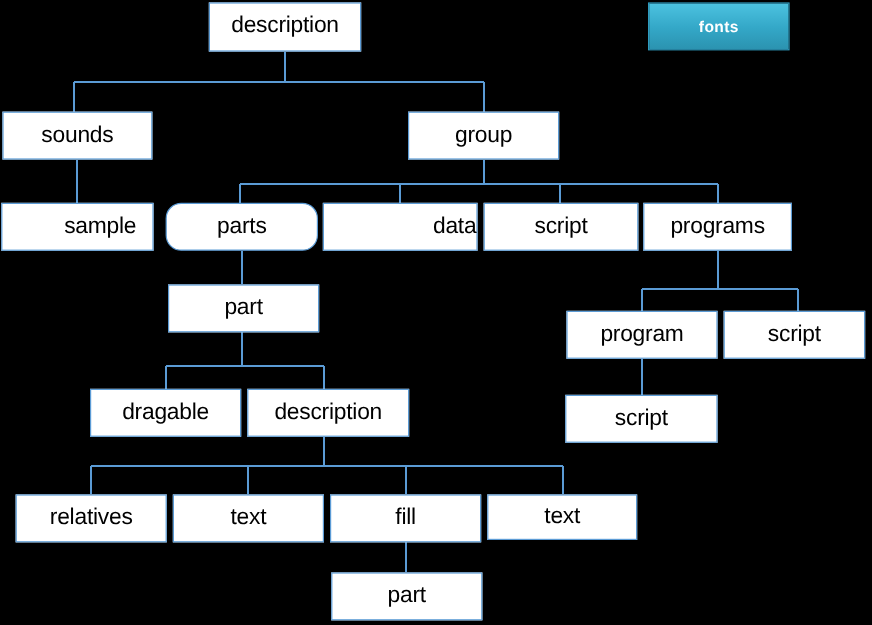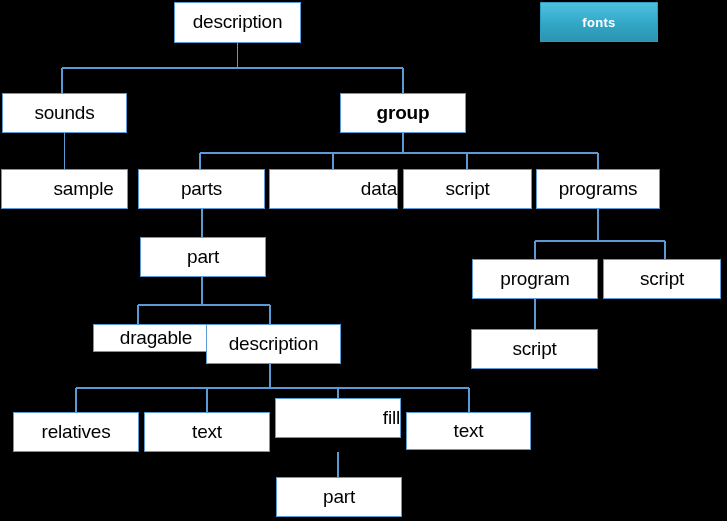--- a/index.html
+++ b/index.html
@@ -89,29 +89,29 @@
   </svg>
 
   <div class="node" style="left:174px; top:2px; width:127px; height:41px;">
     <span class="node-label">description</span>
   </div>
 
   <div class="node" style="left:2px; top:93px; width:125px; height:40px;">
     <span class="node-label">sounds</span>
   </div>
 
-  <div class="node" style="left:340px; top:93px; width:126px; height:40px;font-weight:bold;">
+  <div class="node" style="left:340px; top:93px; width:126px; height:40px;">
     <span class="node-label">group</span>
   </div>
 
   <div class="node" style="left:1px; top:169px; width:127px; height:40px;padding-left:38px;">
     <span class="node-label">sample</span>
   </div>
 
-  <div class="node" style="left:138px; top:169px; width:127px; height:40px;">
+  <div class="node" style="left:138px; top:169px; width:127px; height:40px;border-radius:13px;">
     <span class="node-label">parts</span>
   </div>
 
   <div class="node" style="left:269px; top:169px; width:129px; height:40px;justify-content:flex-end;">
     <span class="node-label">data</span>
   </div>
 
   <div class="node" style="left:403px; top:169px; width:129px; height:40px;">
     <span class="node-label">script</span>
   </div>
@@ -125,41 +125,41 @@
   </div>
 
   <div class="node" style="left:472px; top:259px; width:126px; height:40px;">
     <span class="node-label">program</span>
   </div>
 
   <div class="node" style="left:603px; top:259px; width:118px; height:40px;">
     <span class="node-label">script</span>
   </div>
 
-  <div class="node" style="left:93px; top:324px; width:126px; height:28px;">
+  <div class="node" style="left:75px; top:324px; width:126px; height:40px;">
     <span class="node-label">dragable</span>
   </div>
 
   <div class="node" style="left:206px; top:324px; width:135px; height:40px;">
     <span class="node-label">description</span>
   </div>
 
   <div class="node" style="left:471px; top:329px; width:127px; height:40px;">
     <span class="node-label">script</span>
   </div>
 
   <div class="node" style="left:13px; top:412px; width:126px; height:40px;">
     <span class="node-label">relatives</span>
   </div>
 
   <div class="node" style="left:144px; top:412px; width:126px; height:40px;">
     <span class="node-label">text</span>
   </div>
 
-  <div class="node" style="left:275px; top:398px; width:126px; height:40px;justify-content:flex-end;">
+  <div class="node" style="left:275px; top:412px; width:126px; height:40px;">
     <span class="node-label">fill</span>
   </div>
 
   <div class="node" style="left:406px; top:412px; width:125px; height:38px;">
     <span class="node-label">text</span>
   </div>
 
   <div class="node" style="left:276px; top:477px; width:126px; height:40px;">
     <span class="node-label">part</span>
   </div>

